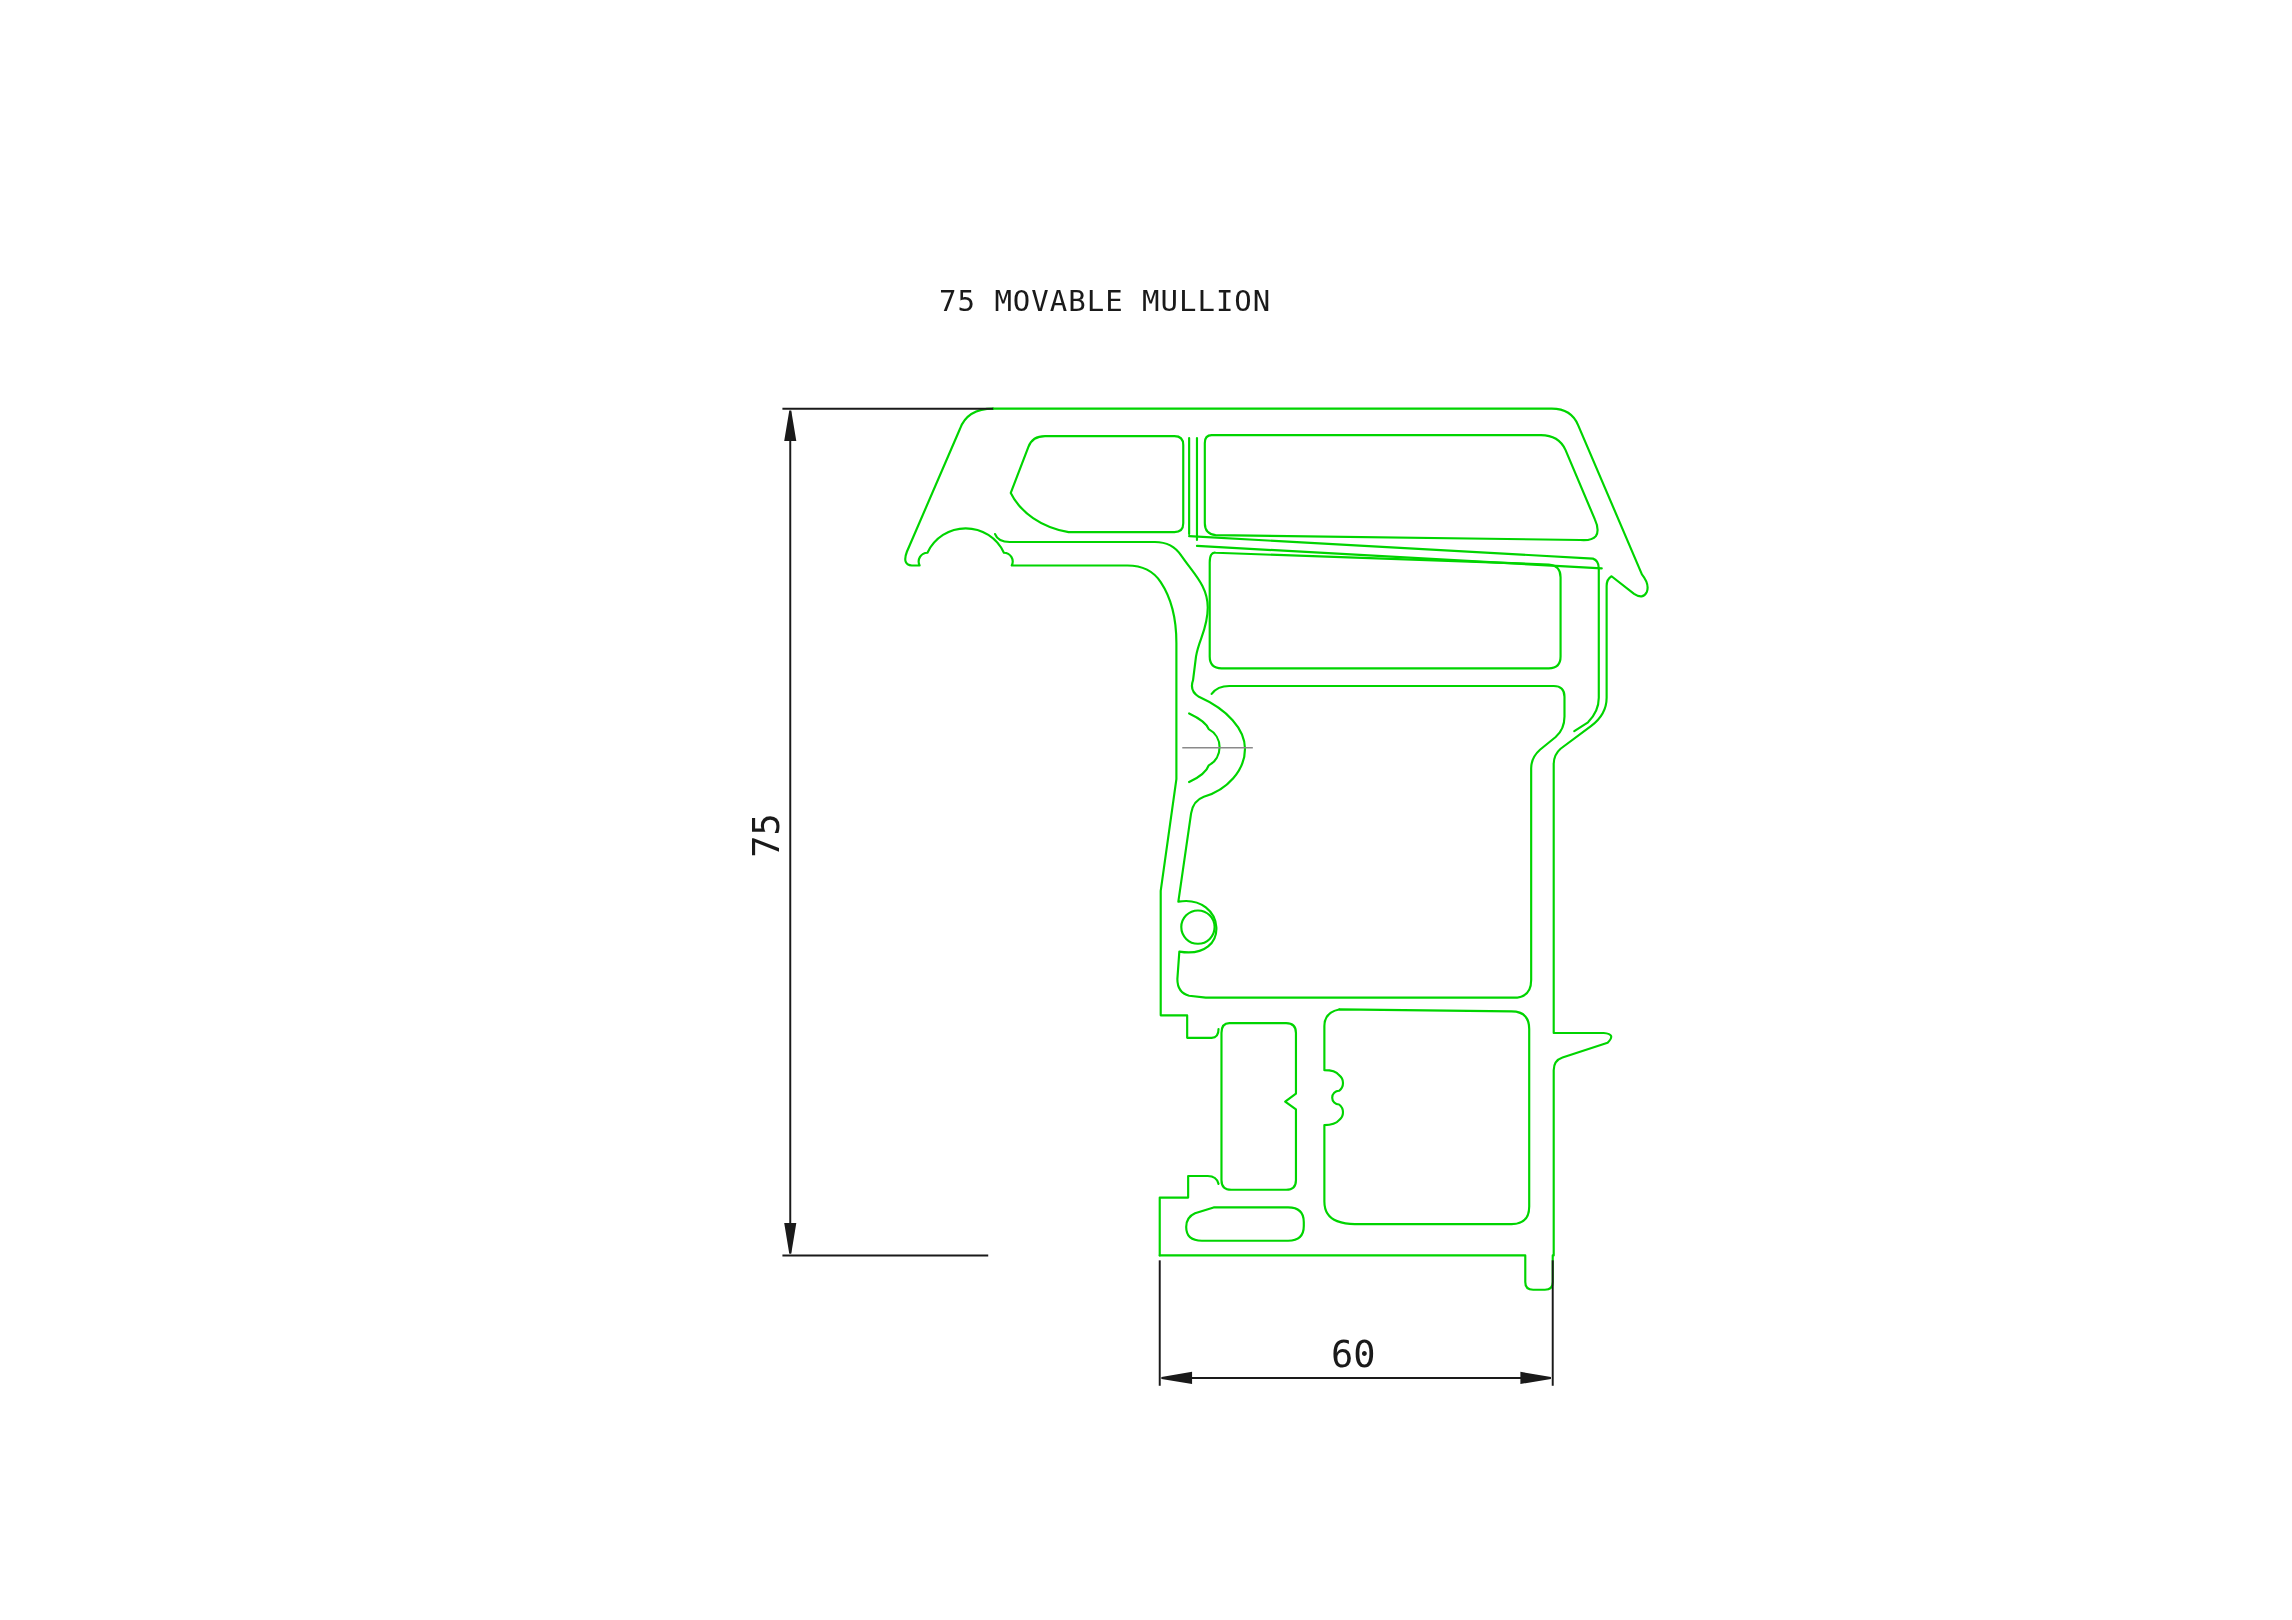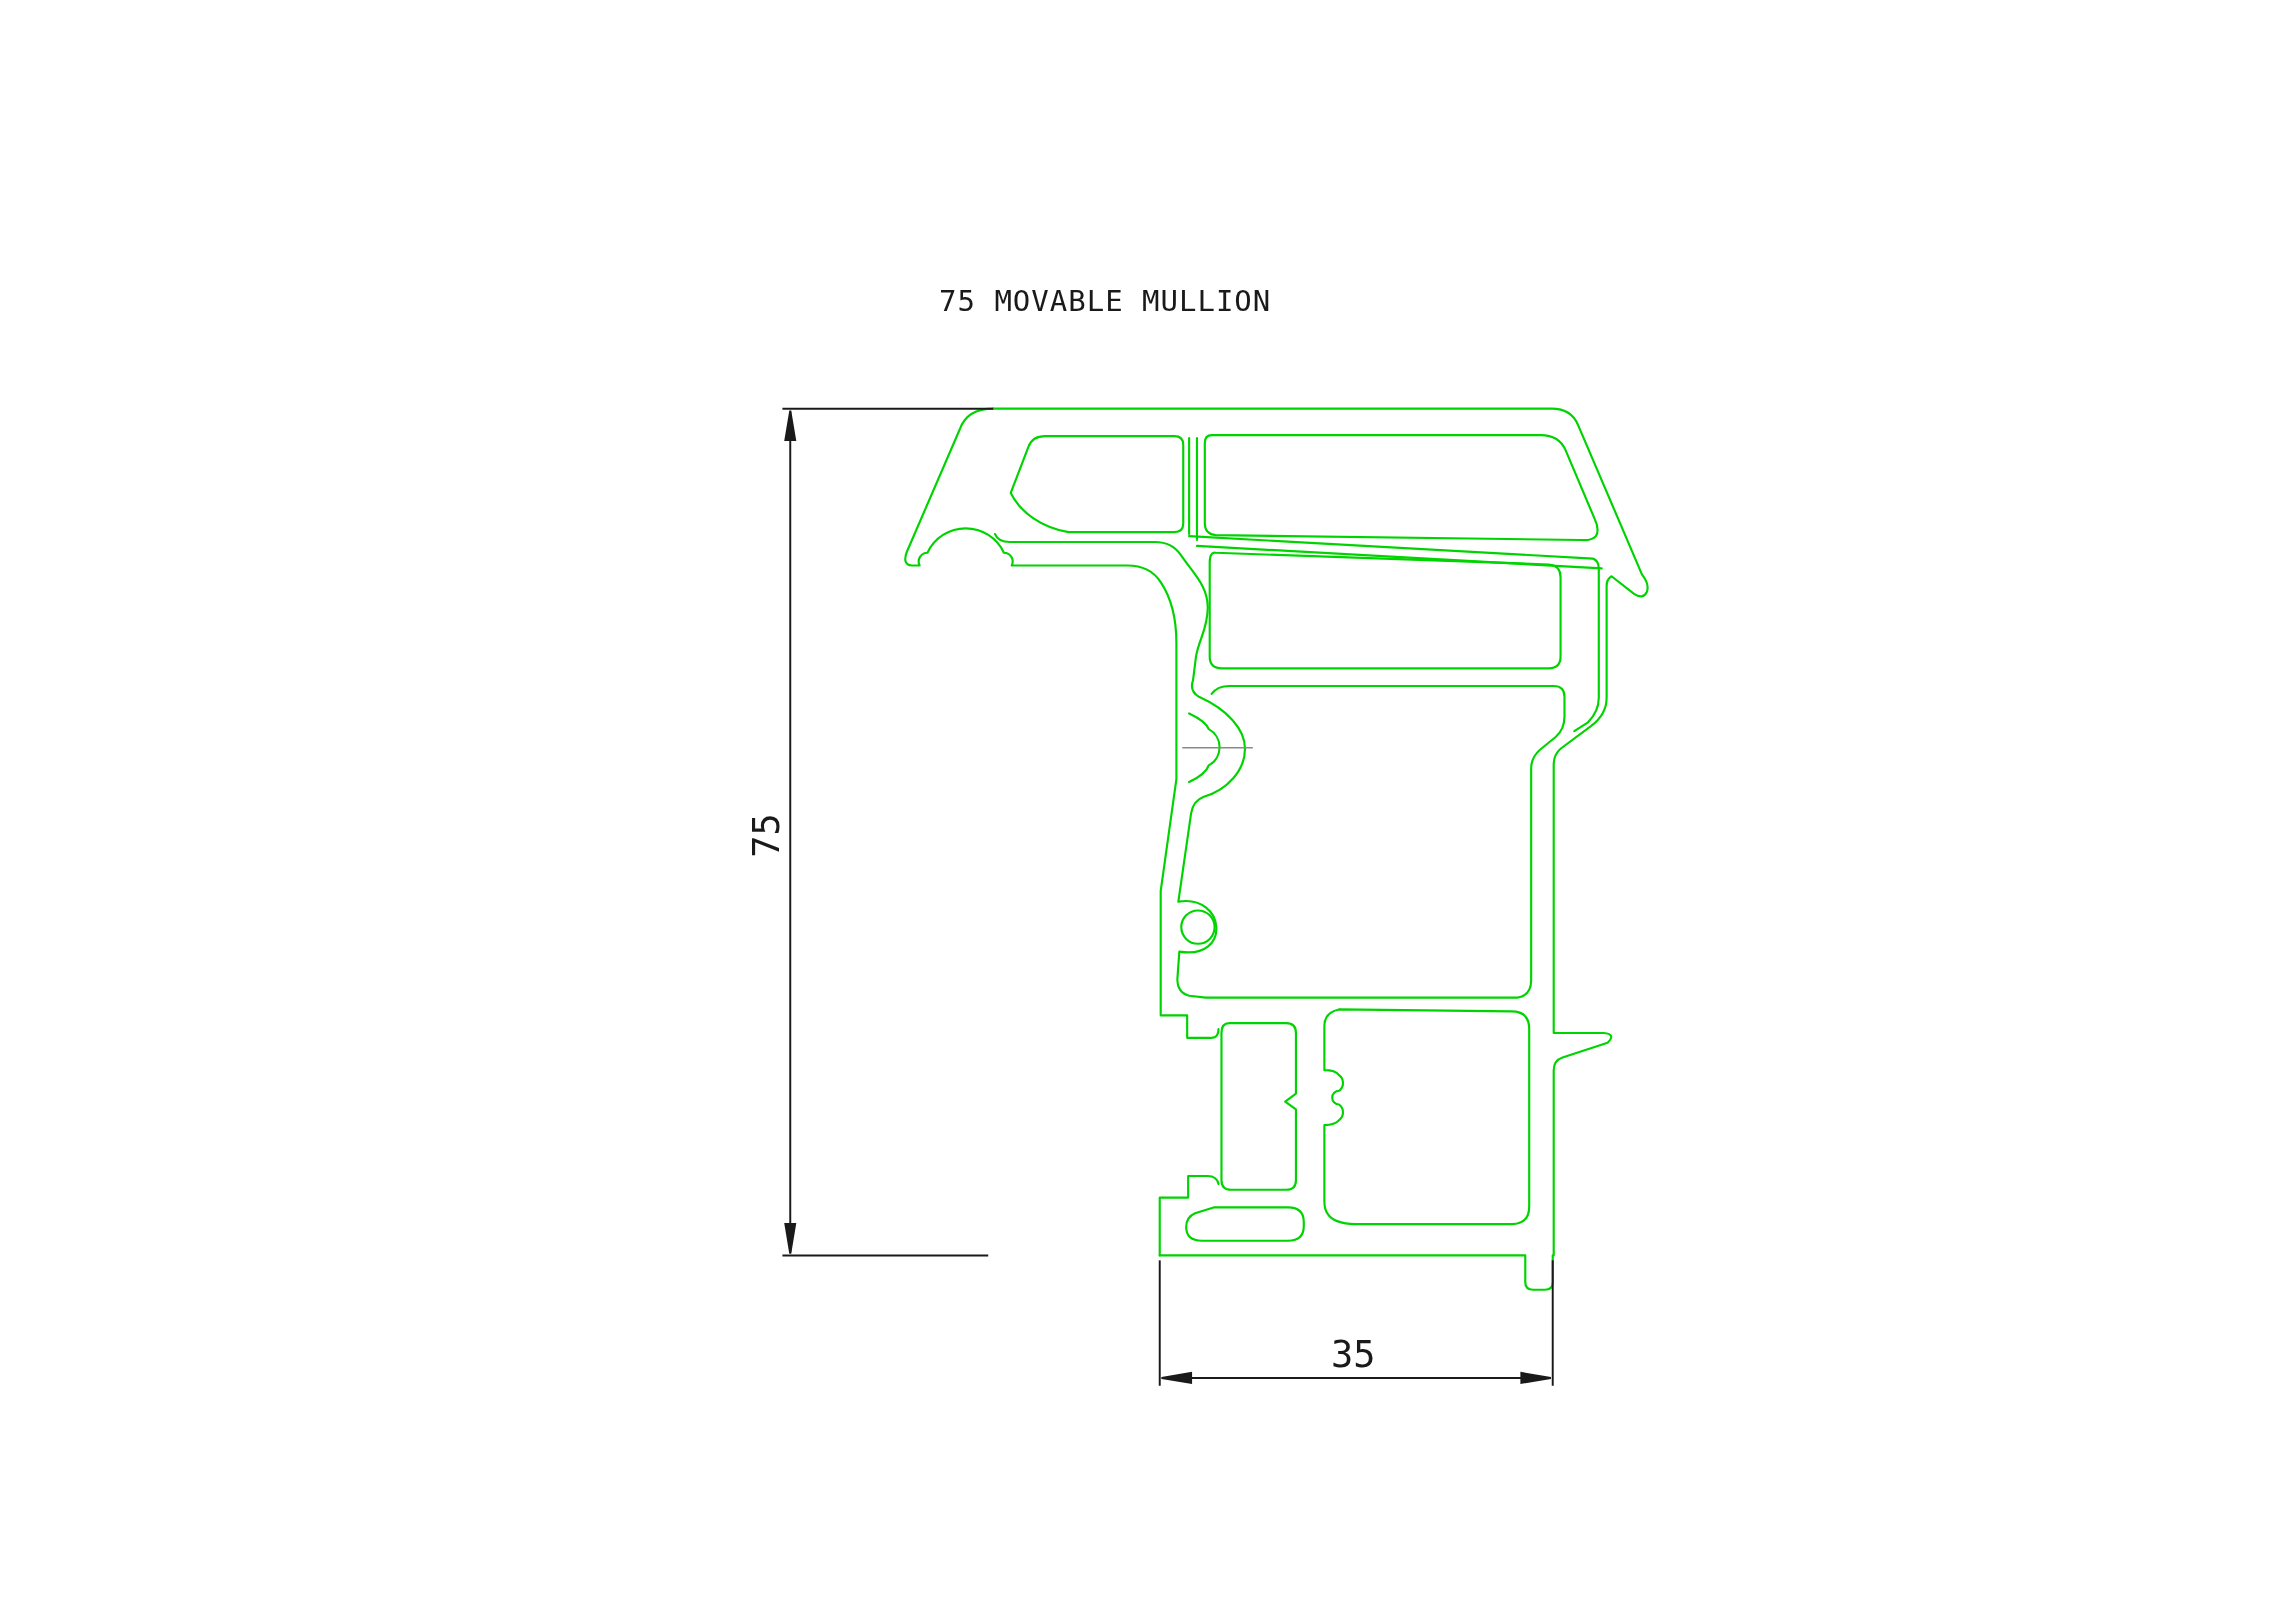--- a/index.html
+++ b/index.html
@@ -109,15 +109,15 @@
       <line x1="1185" y1="1406" x2="1582" y2="1406"></line>
       <line x1="1183" y1="1286" x2="1183" y2="1414"></line>
       <line x1="1584" y1="1286" x2="1584" y2="1414"></line>
       <polygon points="1185,1406 1215,1401 1215,1411" fill="#1a1a1a"></polygon>
       <polygon points="1582,1406 1552,1401 1552,1411" fill="#1a1a1a"></polygon>
     </g>
   </svg>
 
   <div class="lbl title">75 MOVABLE MULLION</div>
   <div class="lbl dim-h">75</div>
-  <div class="lbl dim-w">35</div>
+  <div class="lbl dim-w">60</div>
 </div>
 
 
 </body></html>

